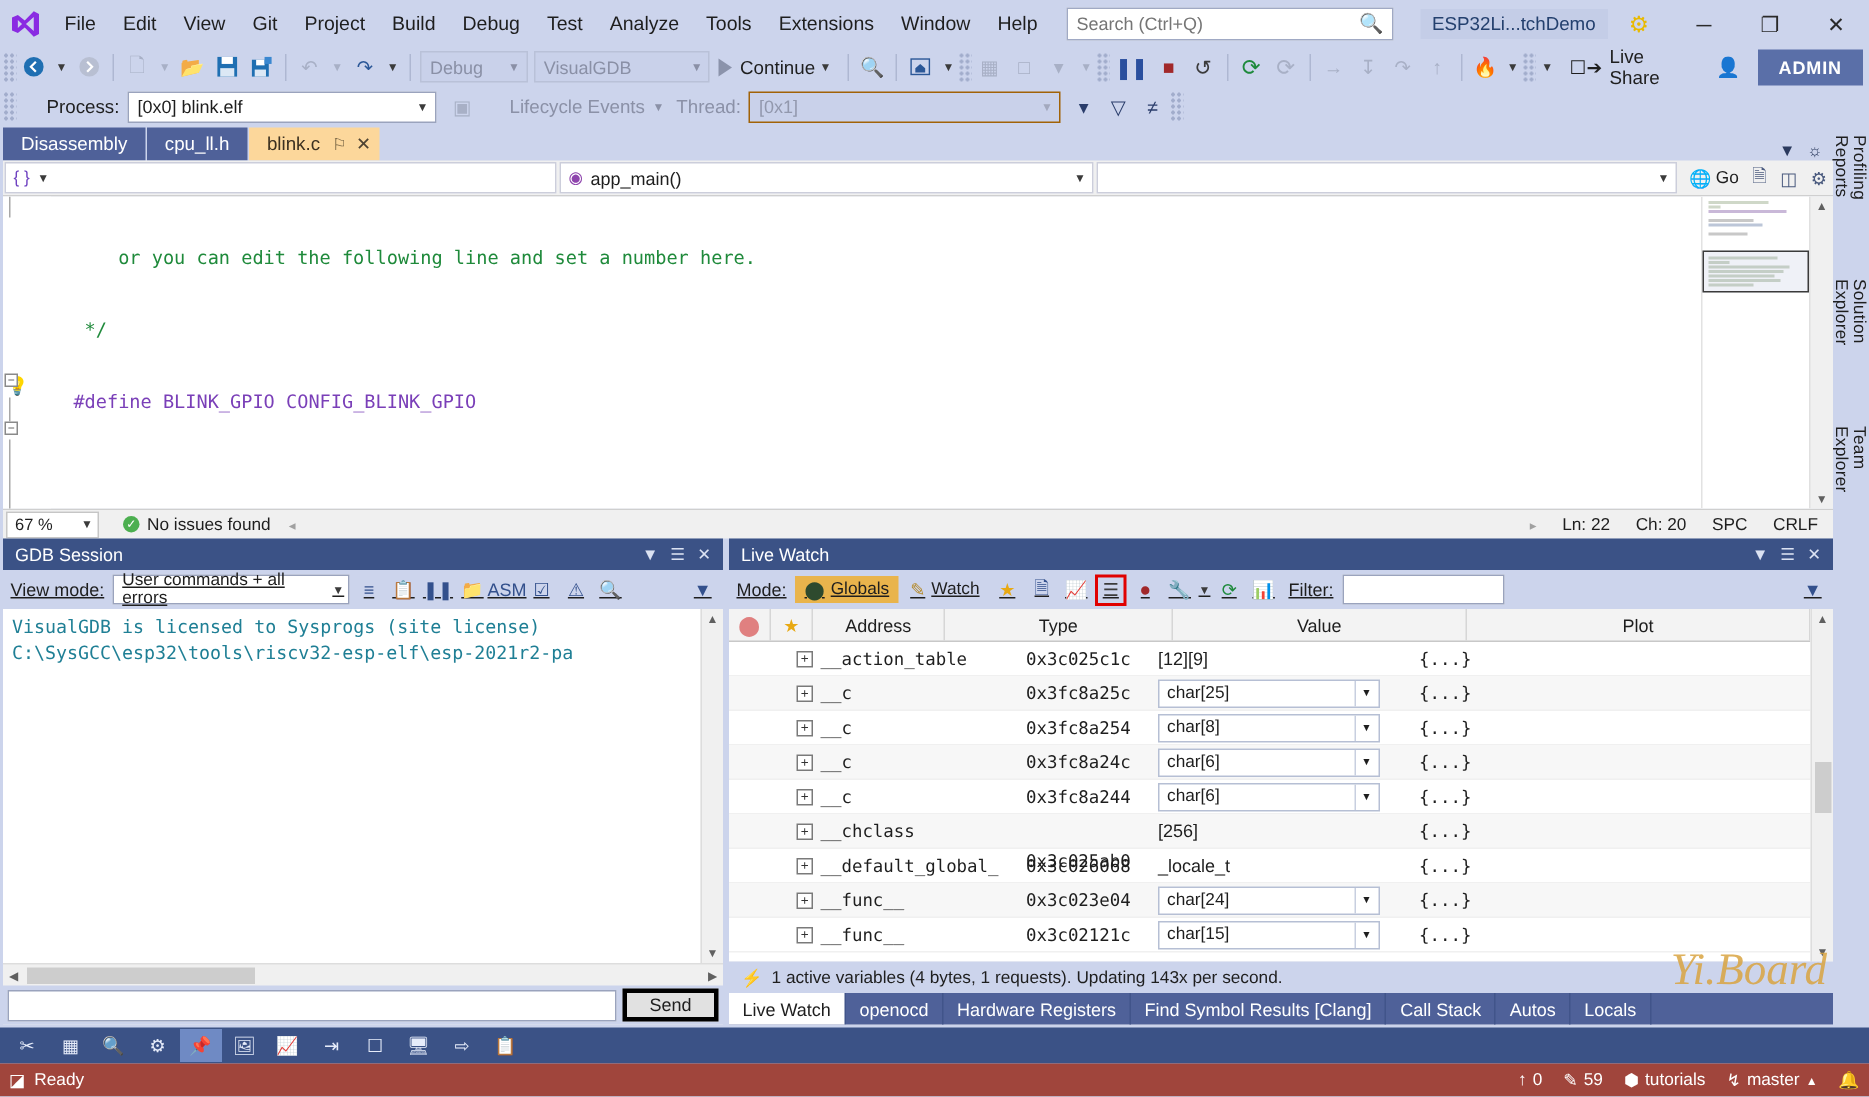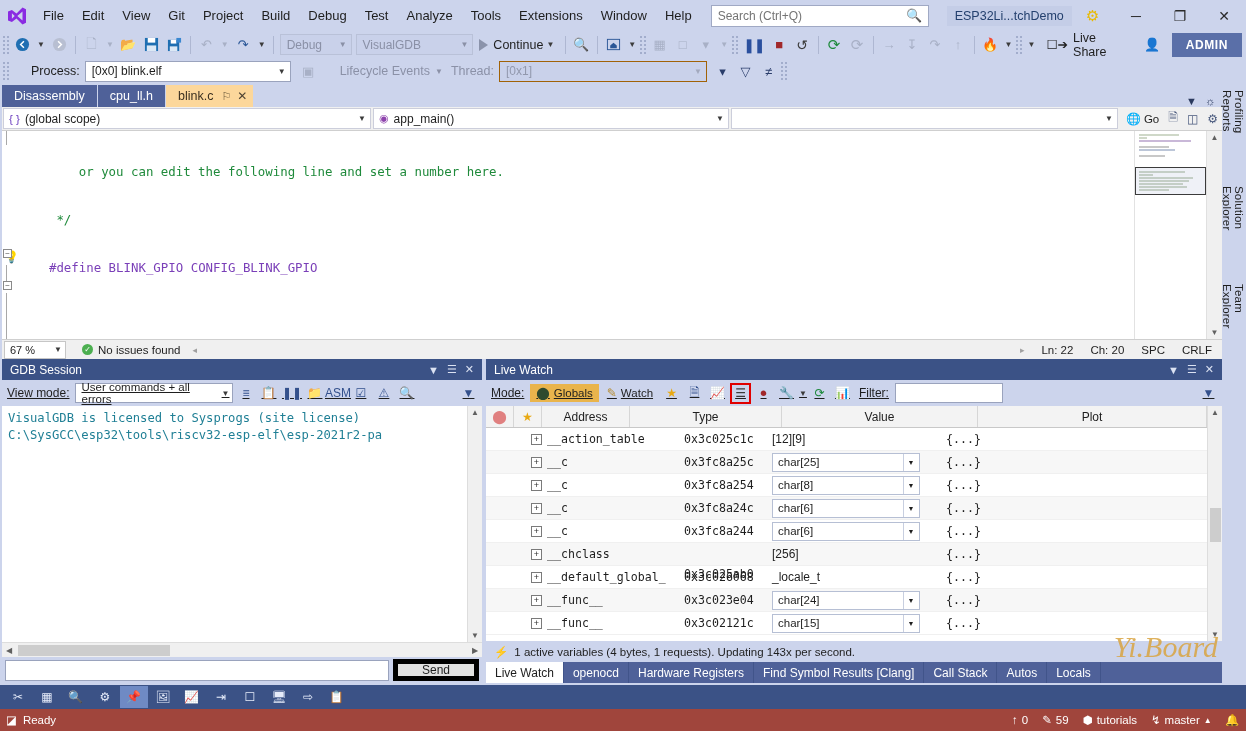--- a/index.html
+++ b/index.html
@@ -124,21 +124,21 @@
 
   .gdb-body { flex: 1; display: flex; background: #fff; min-height: 0; }
   .gdb-text { flex: 1; font-family: "DejaVu Sans Mono", monospace; font-size: 12.2px; line-height: 17px; color: #1f7f95; padding: 4px 4px 0 6px; white-space: pre; overflow: hidden; }
   .vscroll { width: 15px; background: #f0f0f0; border-left: 1px solid #ddd; display: flex; flex-direction: column; align-items: center; justify-content: space-between; flex: none; }
   .vs-thumb { width: 11px; height: 34px; background: #cdcdcd; margin-top: 2px; }
   .hscroll { height: 15px; background: #f0f0f0; border-top: 1px solid #ddd; display: flex; align-items: center; flex: none; }
   .hs-arrow { width: 14px; text-align: center; font-size: 8px; color: #606060; }
   .hs-thumb { height: 11px; width: 152px; background: #cdcdcd; margin-left: 2px; }
   .gdb-input-row { height: 26px; display: flex; align-items: center; background: #ccd4ec; padding: 2px 3px; gap: 4px; flex: none; }
   .gdb-input { flex: 1; height: 21px; background: #fff; border: 1px solid #9aa3bd; }
-  .send-btn { width: 86px; height: 22px; background: #e1e1e1; border: 5px solid #000000; font-size: 12px; color: #1e1e1e; display: flex; align-items: center; justify-content: center; }
+  .send-btn { width: 64px; height: 22px; background: #e1e1e1; border: 3px solid #000000; font-size: 12px; color: #1e1e1e; display: flex; align-items: center; justify-content: center; }
 
   
   .lw-body { flex: 1; display: flex; background: #fff; min-height: 0; }
   .lw-table { flex: 1; display: flex; flex-direction: column; min-width: 0; overflow: hidden; }
   .lw-hdr { height: 22px; display: flex; background: #f3f3f3; border-bottom: 1px solid #c8c8c8; font-size: 12px; flex: none; }
   .lw-hdr div { display: flex; align-items: center; justify-content: center; border-right: 1px solid #d6d6d6; }
   .col-dot { width: 28px; }
   .col-star { width: 28px; }
   .col-expr { width: 196px; }
   .col-addr { width: 88px; }
@@ -362,21 +362,20 @@
           </div>
           <div class="tabstrip-right">
             <span class="tsr-ico">▼</span>
             <span class="tsr-ico">☼</span>
           </div>
         </div>
 
         <div class="navbar">
           <div class="nav-combo c1">
             <span class="nav-icon-braces">{ }</span>
-            <span class="nc-txt">(global scope)</span>
             <span class="cb-car2">▼</span>
           </div>
           <div class="nav-combo c2">
             <span class="nav-icon-meth">◉</span>
             <span class="nc-txt">app_main()</span>
             <span class="cb-car2">▼</span>
           </div>
           <div class="nav-combo c3">
             <span class="nc-txt"></span>
             <span class="cb-car2">▼</span>

